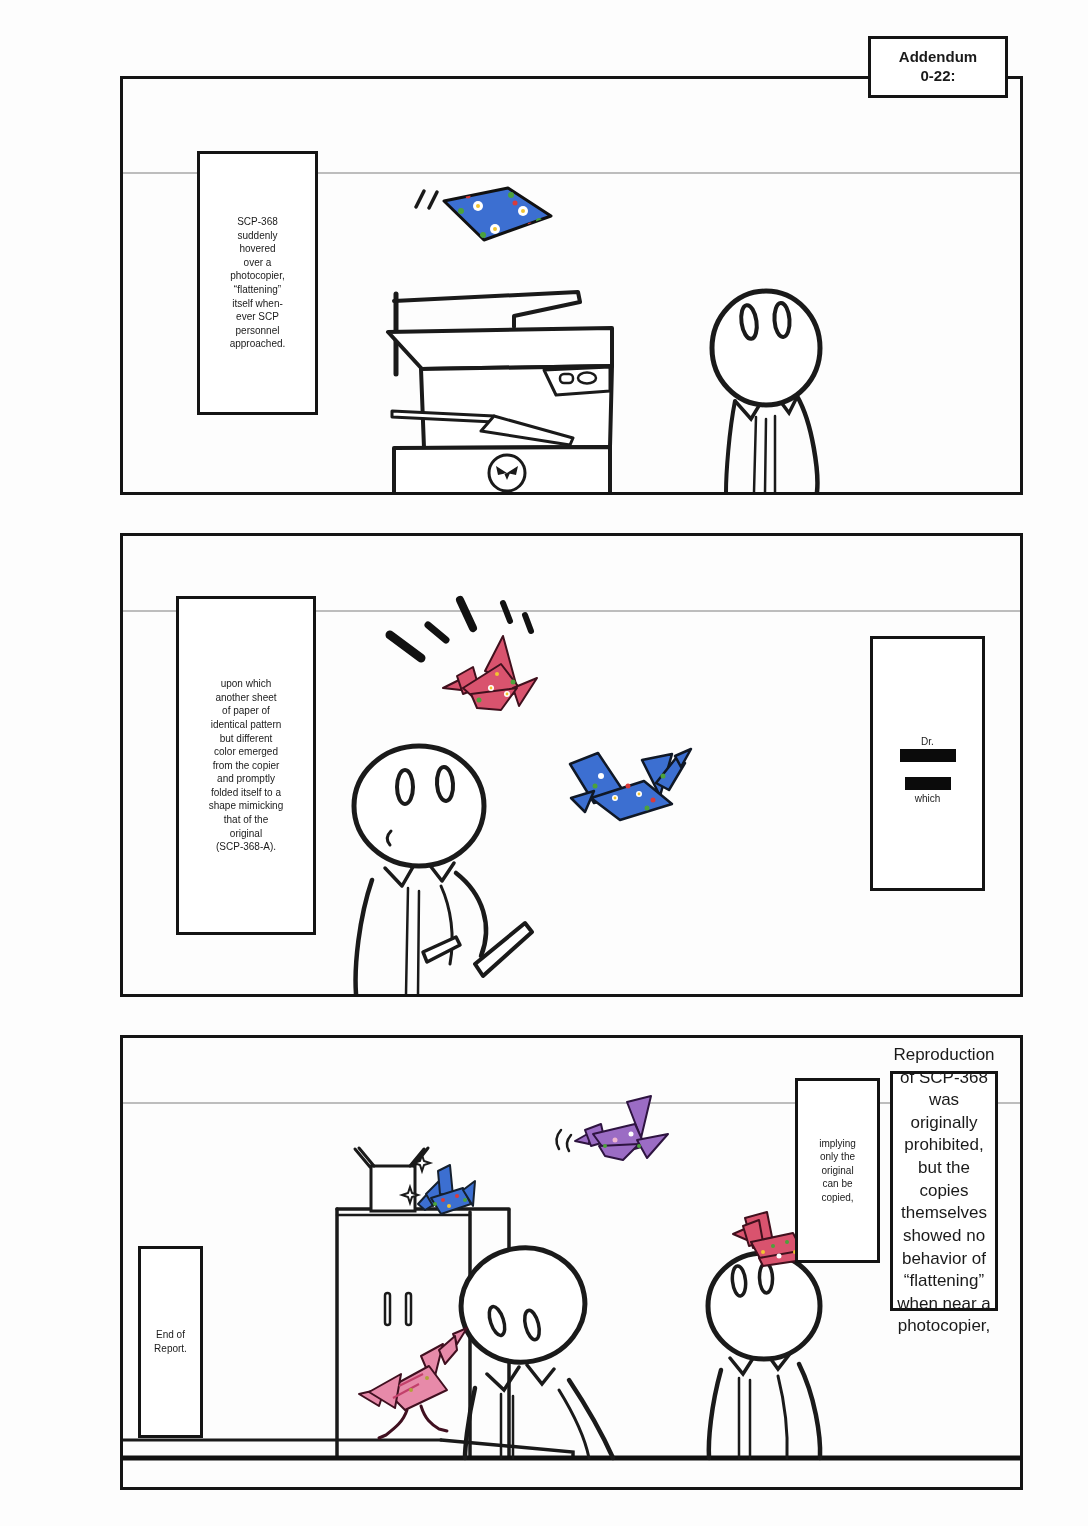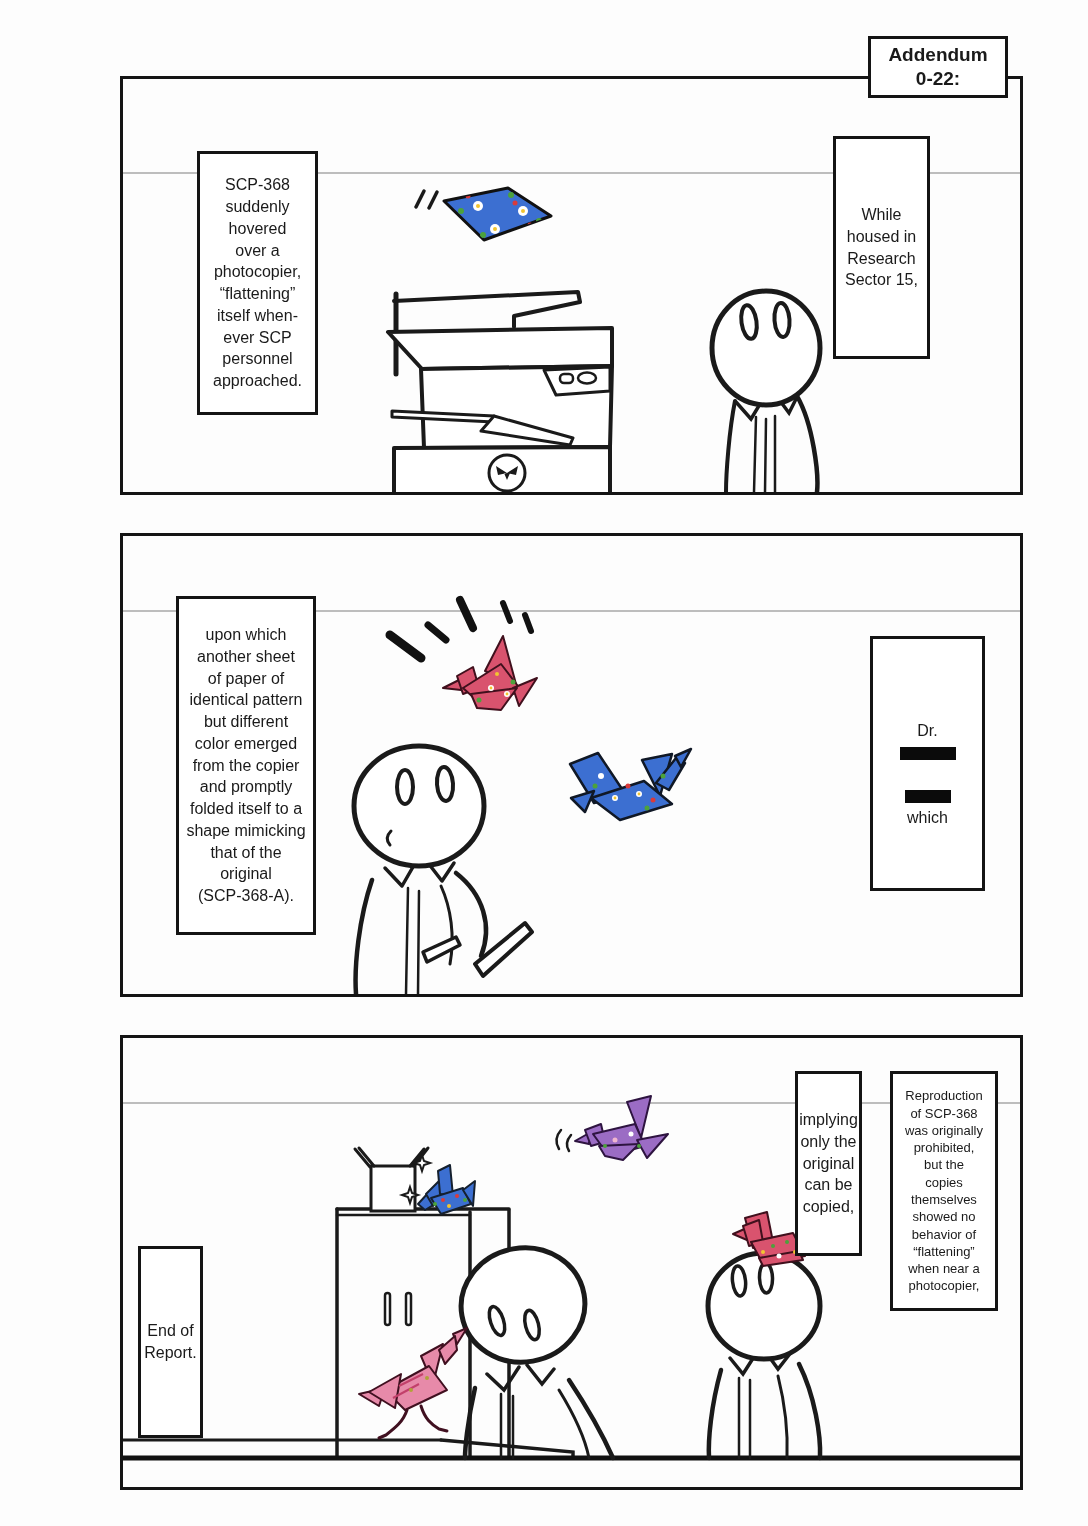--- a/index.html
+++ b/index.html
@@ -2,26 +2,26 @@
 <html style="--paper-blue: #3c6fd1; --crane-blue: #3c6fd1; --crane-red: #d9536e; --crane-purple: #9b6cc4; --crane-pink: #e78aa9; --ink: #1a1a1a; --wall-line: #bdbdbd;"><head>
 <meta charset="utf-8">
 <style>
   html,body{margin:0;padding:0;background:#fdfdfd;}
   #page{position:relative;width:1088px;height:1526px;background:#fdfdfd;overflow:hidden;
         font-family:"Liberation Sans",sans-serif;color:#1a1a1a;}
   .panel{position:absolute;border:3px solid #141414;background:transparent;box-sizing:border-box;}
   .panel svg{position:absolute;left:0;top:0;}
   .caption{position:absolute;background:#fff;border:3px solid #141414;box-sizing:border-box;
            display:flex;align-items:center;justify-content:center;text-align:center;
-           font-size:16px;line-height:1.36;white-space:pre-line;padding:2px;z-index:5;}
-  .caption.small{font-size:13px;line-height:1.33;}
+           font-size:10px;line-height:1.36;white-space:pre-line;padding:2px;z-index:5;}
+  .caption.small{font-size:17px;line-height:1.33;}
   #title-box{position:absolute;left:868px;top:36px;width:140px;height:62px;z-index:9;
              background:#fff;border:3.5px solid #141414;box-sizing:border-box;
              display:flex;align-items:center;justify-content:center;text-align:center;
-             font-size:19px;font-weight:bold;line-height:1.25;white-space:pre-line;}
+             font-size:15px;font-weight:bold;line-height:1.25;white-space:pre-line;}
   .redact{display:inline-block;height:13px;background:#0b0b0b;vertical-align:-2px;}
   .redact-a{width:56px;}
   .redact-b{width:46px;}
 </style>
 </head>
 <body>
 
 <div id="page">
 
   <div id="title-box">Addendum
@@ -98,24 +98,20 @@
     <div class="caption" style="left:74px;top:72px;width:121px;height:264px;">SCP-368
 suddenly
 hovered
 over a
 photocopier,
 “flattening”
 itself when-
 ever SCP
 personnel
 approached.</div>
-    <div class="caption" style="left:710px;top:57px;width:97px;height:223px;">While
-housed in
-Research
-Sector 15,</div>
   </div>
 
   <div class="panel" style="left:120px;top:533px;width:903px;height:464px;">
     <svg width="897" height="458" viewBox="0 0 897 458">
       <line x1="0" y1="75" x2="897" y2="75" stroke="#bdbdbd" stroke-width="2"></line>
 
       <g stroke="#111" stroke-linecap="round">
         <path d="M267,99 L298,122" stroke-width="9"></path>
         <path d="M305,89 L323,104" stroke-width="7"></path>
         <path d="M337,64 L350,92" stroke-width="8"></path>
@@ -314,21 +310,21 @@
           </g>
         <g stroke="none">
             <circle cx="288" cy="352" r="2" fill="#b0a23a"></circle>
             <circle cx="304" cy="340" r="2" fill="#b0a23a"></circle>
           </g>
       </g>
     </svg>
 
     <div class="caption" style="left:15px;top:208px;width:65px;height:192px;">End of
 Report.</div>
-    <div class="caption" style="left:672px;top:33px;width:67px;height:185px;">implying
+    <div class="caption" style="left:672px;top:40px;width:85px;height:185px;">implying
 only the
 original
 can be
 copied,</div>
     <div class="caption small" style="left:767px;top:33px;width:108px;height:240px;">Reproduction
 of SCP-368
 was originally
 prohibited,
 but the
 copies

